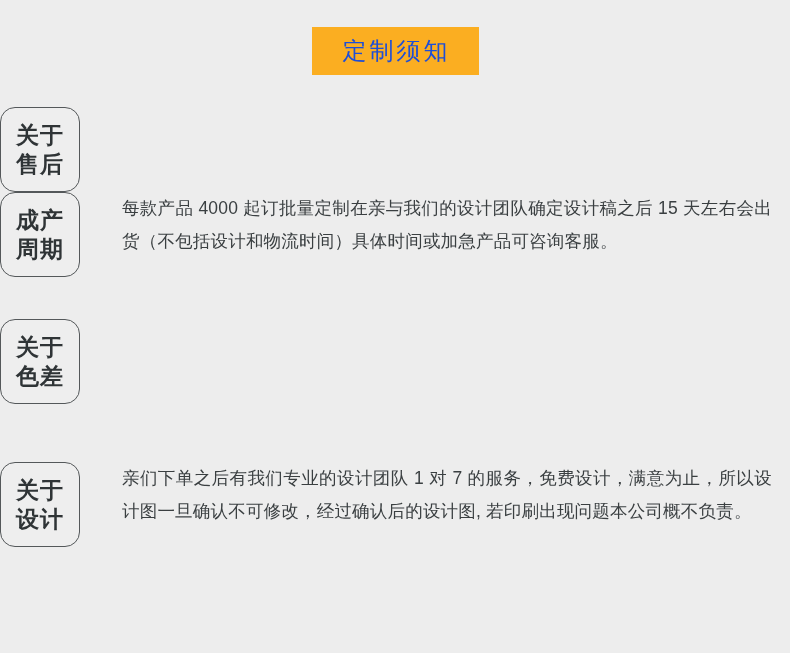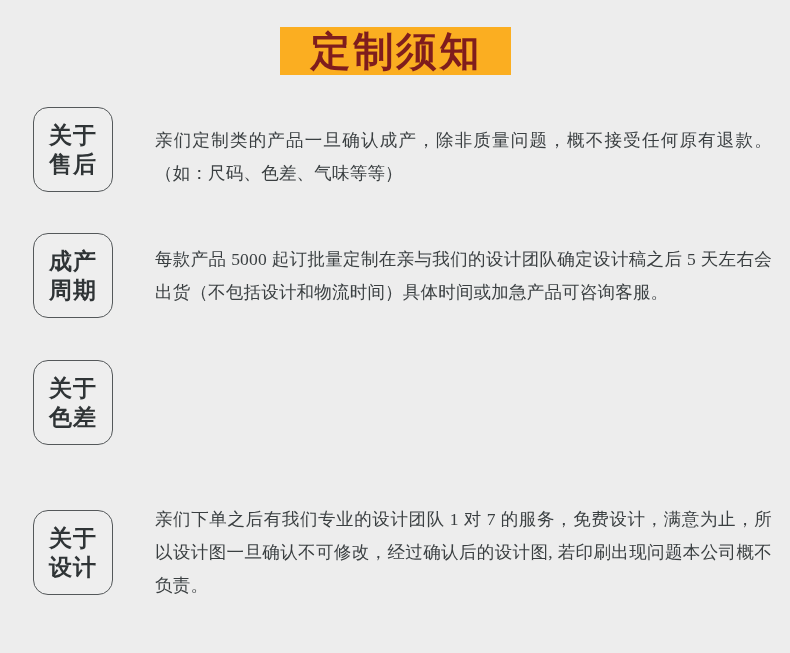--- a/index.html
+++ b/index.html
@@ -24,47 +24,45 @@
   .title-wrap {
     position: absolute;
     top: 27px;
     left: 0;
     width: 790px;
     text-align: center;
   }
   .title-banner {
     display: inline-block;
     background: #fbae21;
-    color: #7f1d1d;
-    font-size: 40px;
-    font-weight: bold;
+    color: #1d4ed8;
+    font-size: 24px;
+    font-weight: normal;
     letter-spacing: 3px;
     line-height: 48px;
     height: 48px;
     padding: 0 28px 0 31px;
     box-sizing: border-box;
   }
 
   
   .sections {
     position: absolute;
     top: 100px;
     left: 0;
     width: 790px;
   }
   .section {
     position: relative;
     display: flex;
-    align-items: center;
-    padding-left: 33px;
+    align-items: flex-start;
     box-sizing: border-box;
-    font-family: Liberation Serif, serif;
   }
   .section.s0 { margin-top: 7px; }
-  .section.s1 { margin-top: 41px; }
+  .section.s1 { }
   .section.s2 { margin-top: 42px; }
   .section.s3 { margin-top: 58px; }
 
   .badge {
     flex: 0 0 auto;
     width: 80px;
     height: 85px;
     border: 1.5px solid #54585a;
     border-radius: 15px;
     background: #eeeeee;
@@ -109,29 +107,28 @@
     <div class="title-banner">定制须知</div>
   </div>
 
   <div class="sections">
 
     <div class="section s0">
       <div class="badge">
         <div class="badge-line">关于</div>
         <div class="badge-line">售后</div>
       </div>
-      <div class="para">亲们定制类的产品一旦确认成产，除非质量问题，概不接受任何原有退款。（如：尺码、色差、气味等等）</div>
     </div>
 
     <div class="section s1">
       <div class="badge">
         <div class="badge-line">成产</div>
         <div class="badge-line">周期</div>
       </div>
-      <div class="para">每款产品 5000 起订批量定制在亲与我们的设计团队确定设计稿之后 5 天左右会出货（不包括设计和物流时间）具体时间或加急产品可咨询客服。</div>
+      <div class="para">每款产品 4000 起订批量定制在亲与我们的设计团队确定设计稿之后 15 天左右会出货（不包括设计和物流时间）具体时间或加急产品可咨询客服。</div>
     </div>
 
     <div class="section s2">
       <div class="badge">
         <div class="badge-line">关于</div>
         <div class="badge-line">色差</div>
       </div>
     </div>
 
     <div class="section s3">

